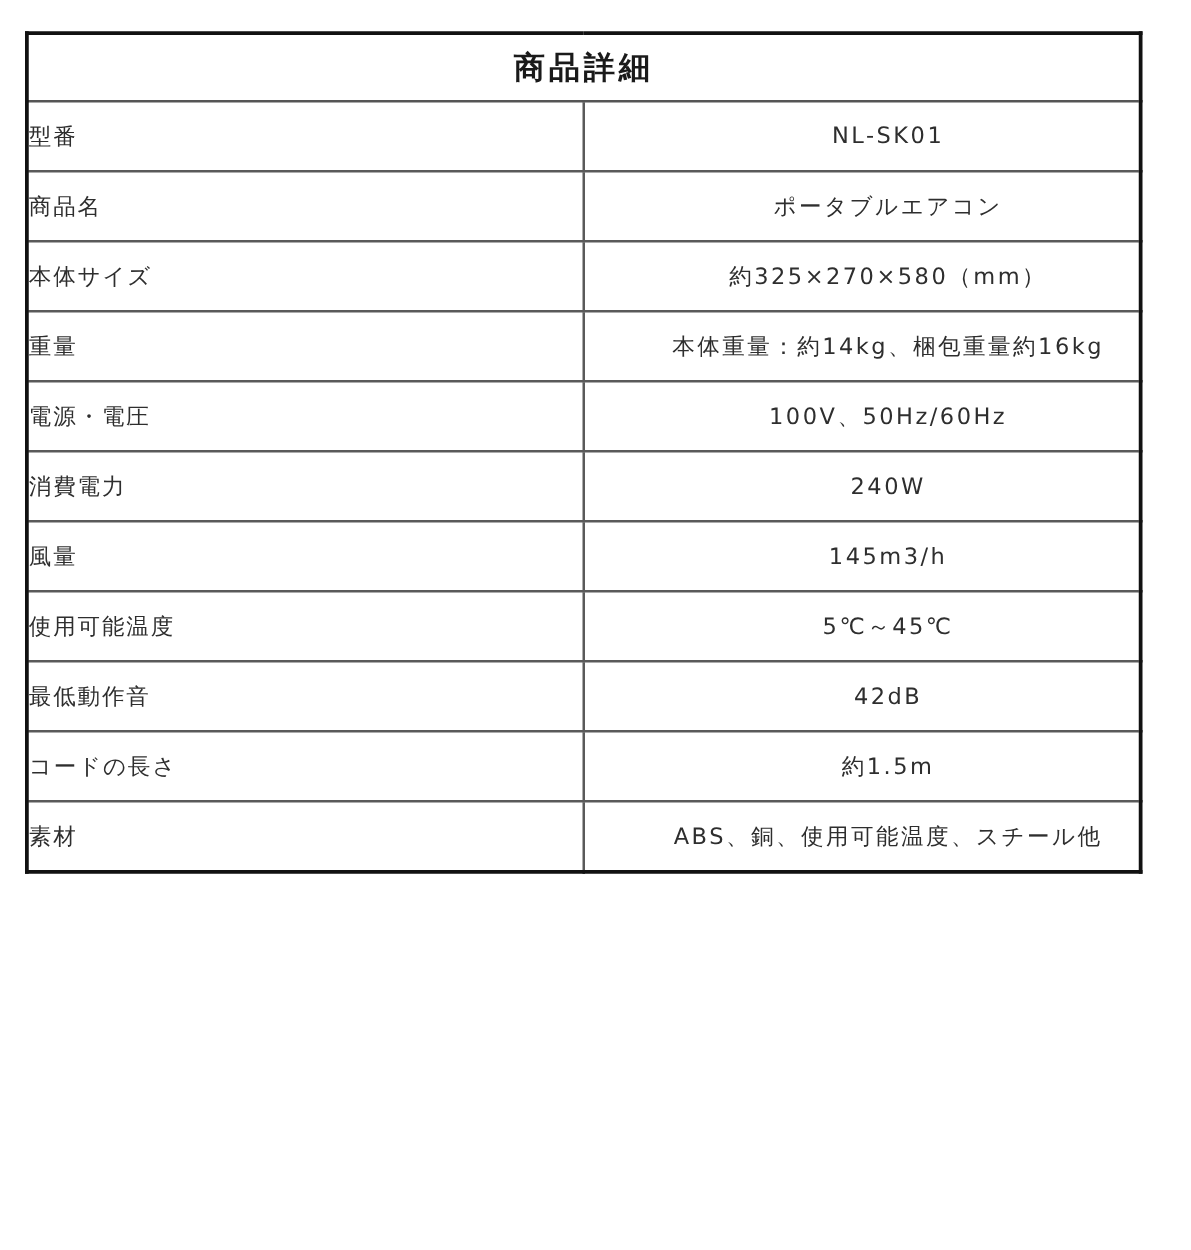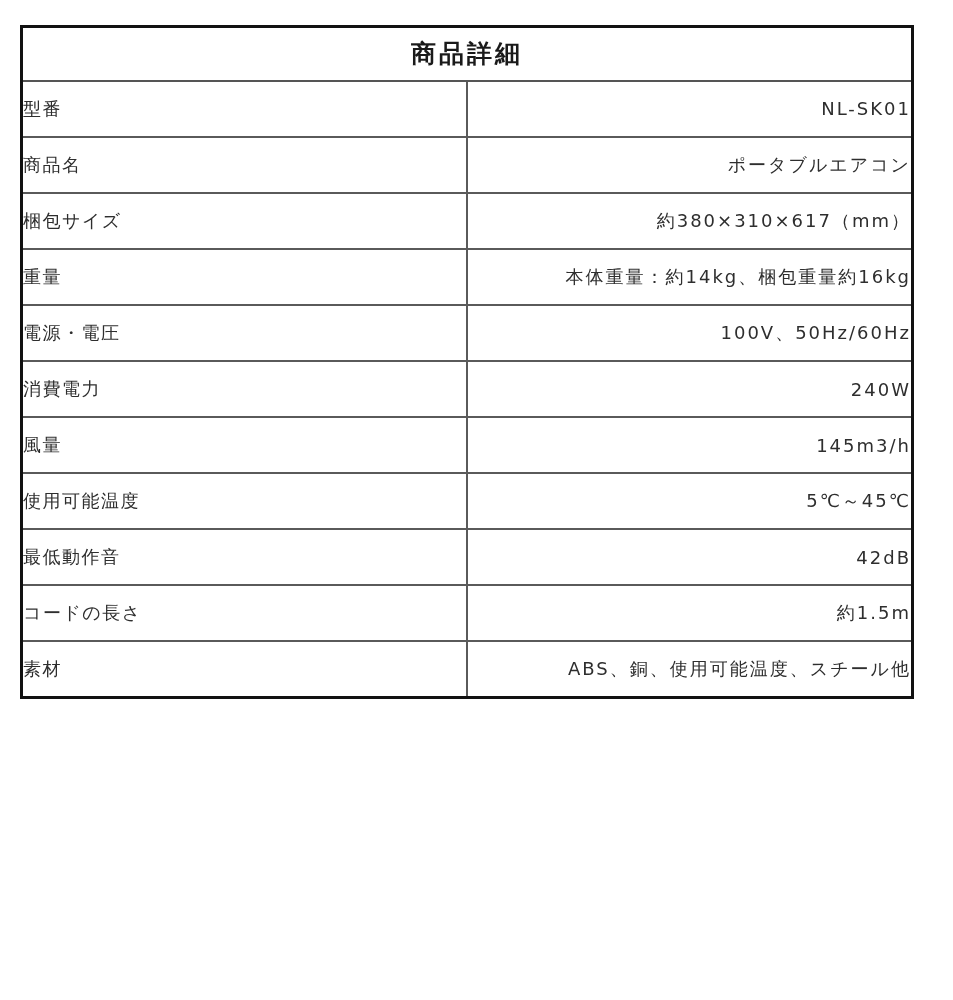--- a/index.html
+++ b/index.html
@@ -14,21 +14,21 @@
     height: 54px; font-size: 25px; font-weight: bold;
     color: #1a1a1a; letter-spacing: 3px; border-bottom: 2px solid #555;
   }
   .row td { height: 56.1px; border-bottom: 2px solid #5a5a5a; }
   .row:last-child td { border-bottom: none; }
   .label-cell {
     width: 243px; text-align: left; font-size: 18px; letter-spacing: 1.5px;
     border-right: 2px solid #5a5a5a; color: #2e2e2e;
   }
   .value-cell {
-    text-align: right; padding-left: 42px !important; font-size: 18px;
+    text-align: center; padding-left: 42px !important; font-size: 18px;
     letter-spacing: 2px; color: #2e2e2e;
   }
 </style>
 </head>
 <body>
 
 <table class="spec-table">
   <thead>
     <tr>
       <th class="title-cell" colspan="2">商品詳細</th>
@@ -37,22 +37,22 @@
   <tbody id="spec-body">
   <tr class="row">
         <td class="label-cell">型番</td>
         <td class="value-cell">NL-SK01</td>
       </tr>
       <tr class="row">
         <td class="label-cell">商品名</td>
         <td class="value-cell">ポータブルエアコン</td>
       </tr>
       <tr class="row">
-        <td class="label-cell">梱包サイズ</td>
-        <td class="value-cell">約380×310×617（mm）</td>
+        <td class="label-cell">本体サイズ</td>
+        <td class="value-cell">約325×270×580（mm）</td>
       </tr>
       <tr class="row">
         <td class="label-cell">重量</td>
         <td class="value-cell">本体重量：約14kg、梱包重量約16kg</td>
       </tr>
       <tr class="row">
         <td class="label-cell">電源・電圧</td>
         <td class="value-cell">100V、50Hz/60Hz</td>
       </tr>
       <tr class="row">

